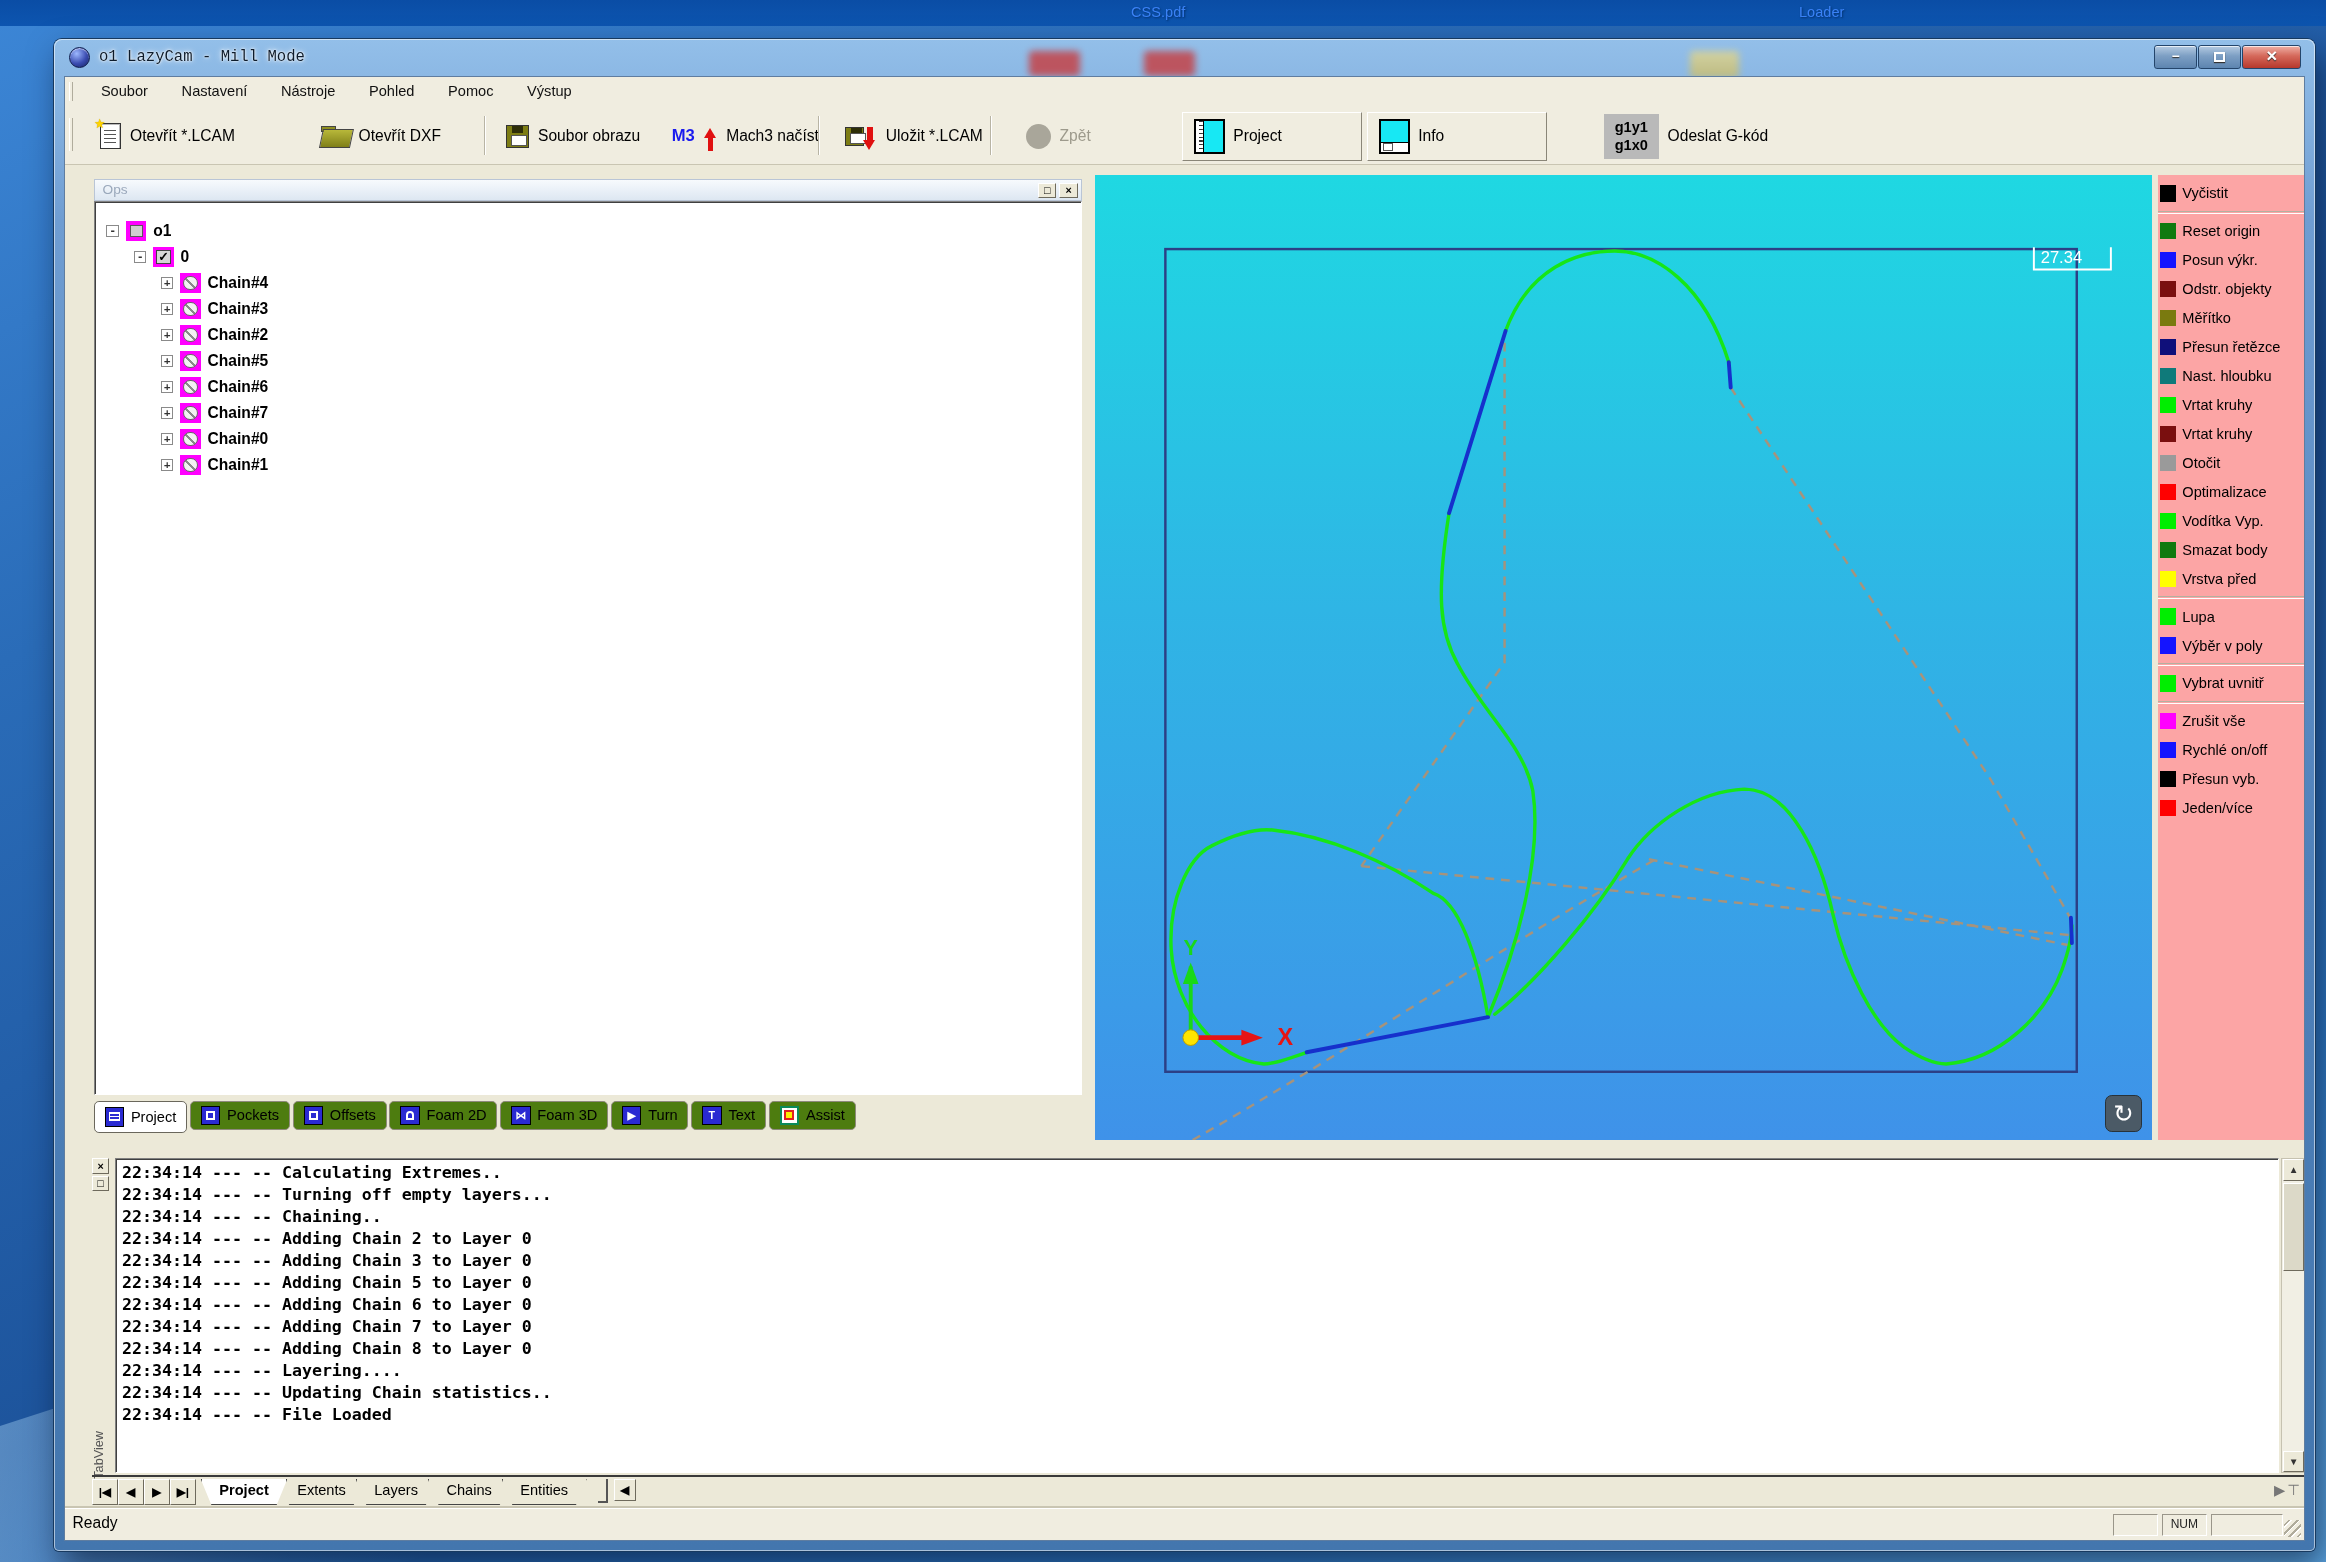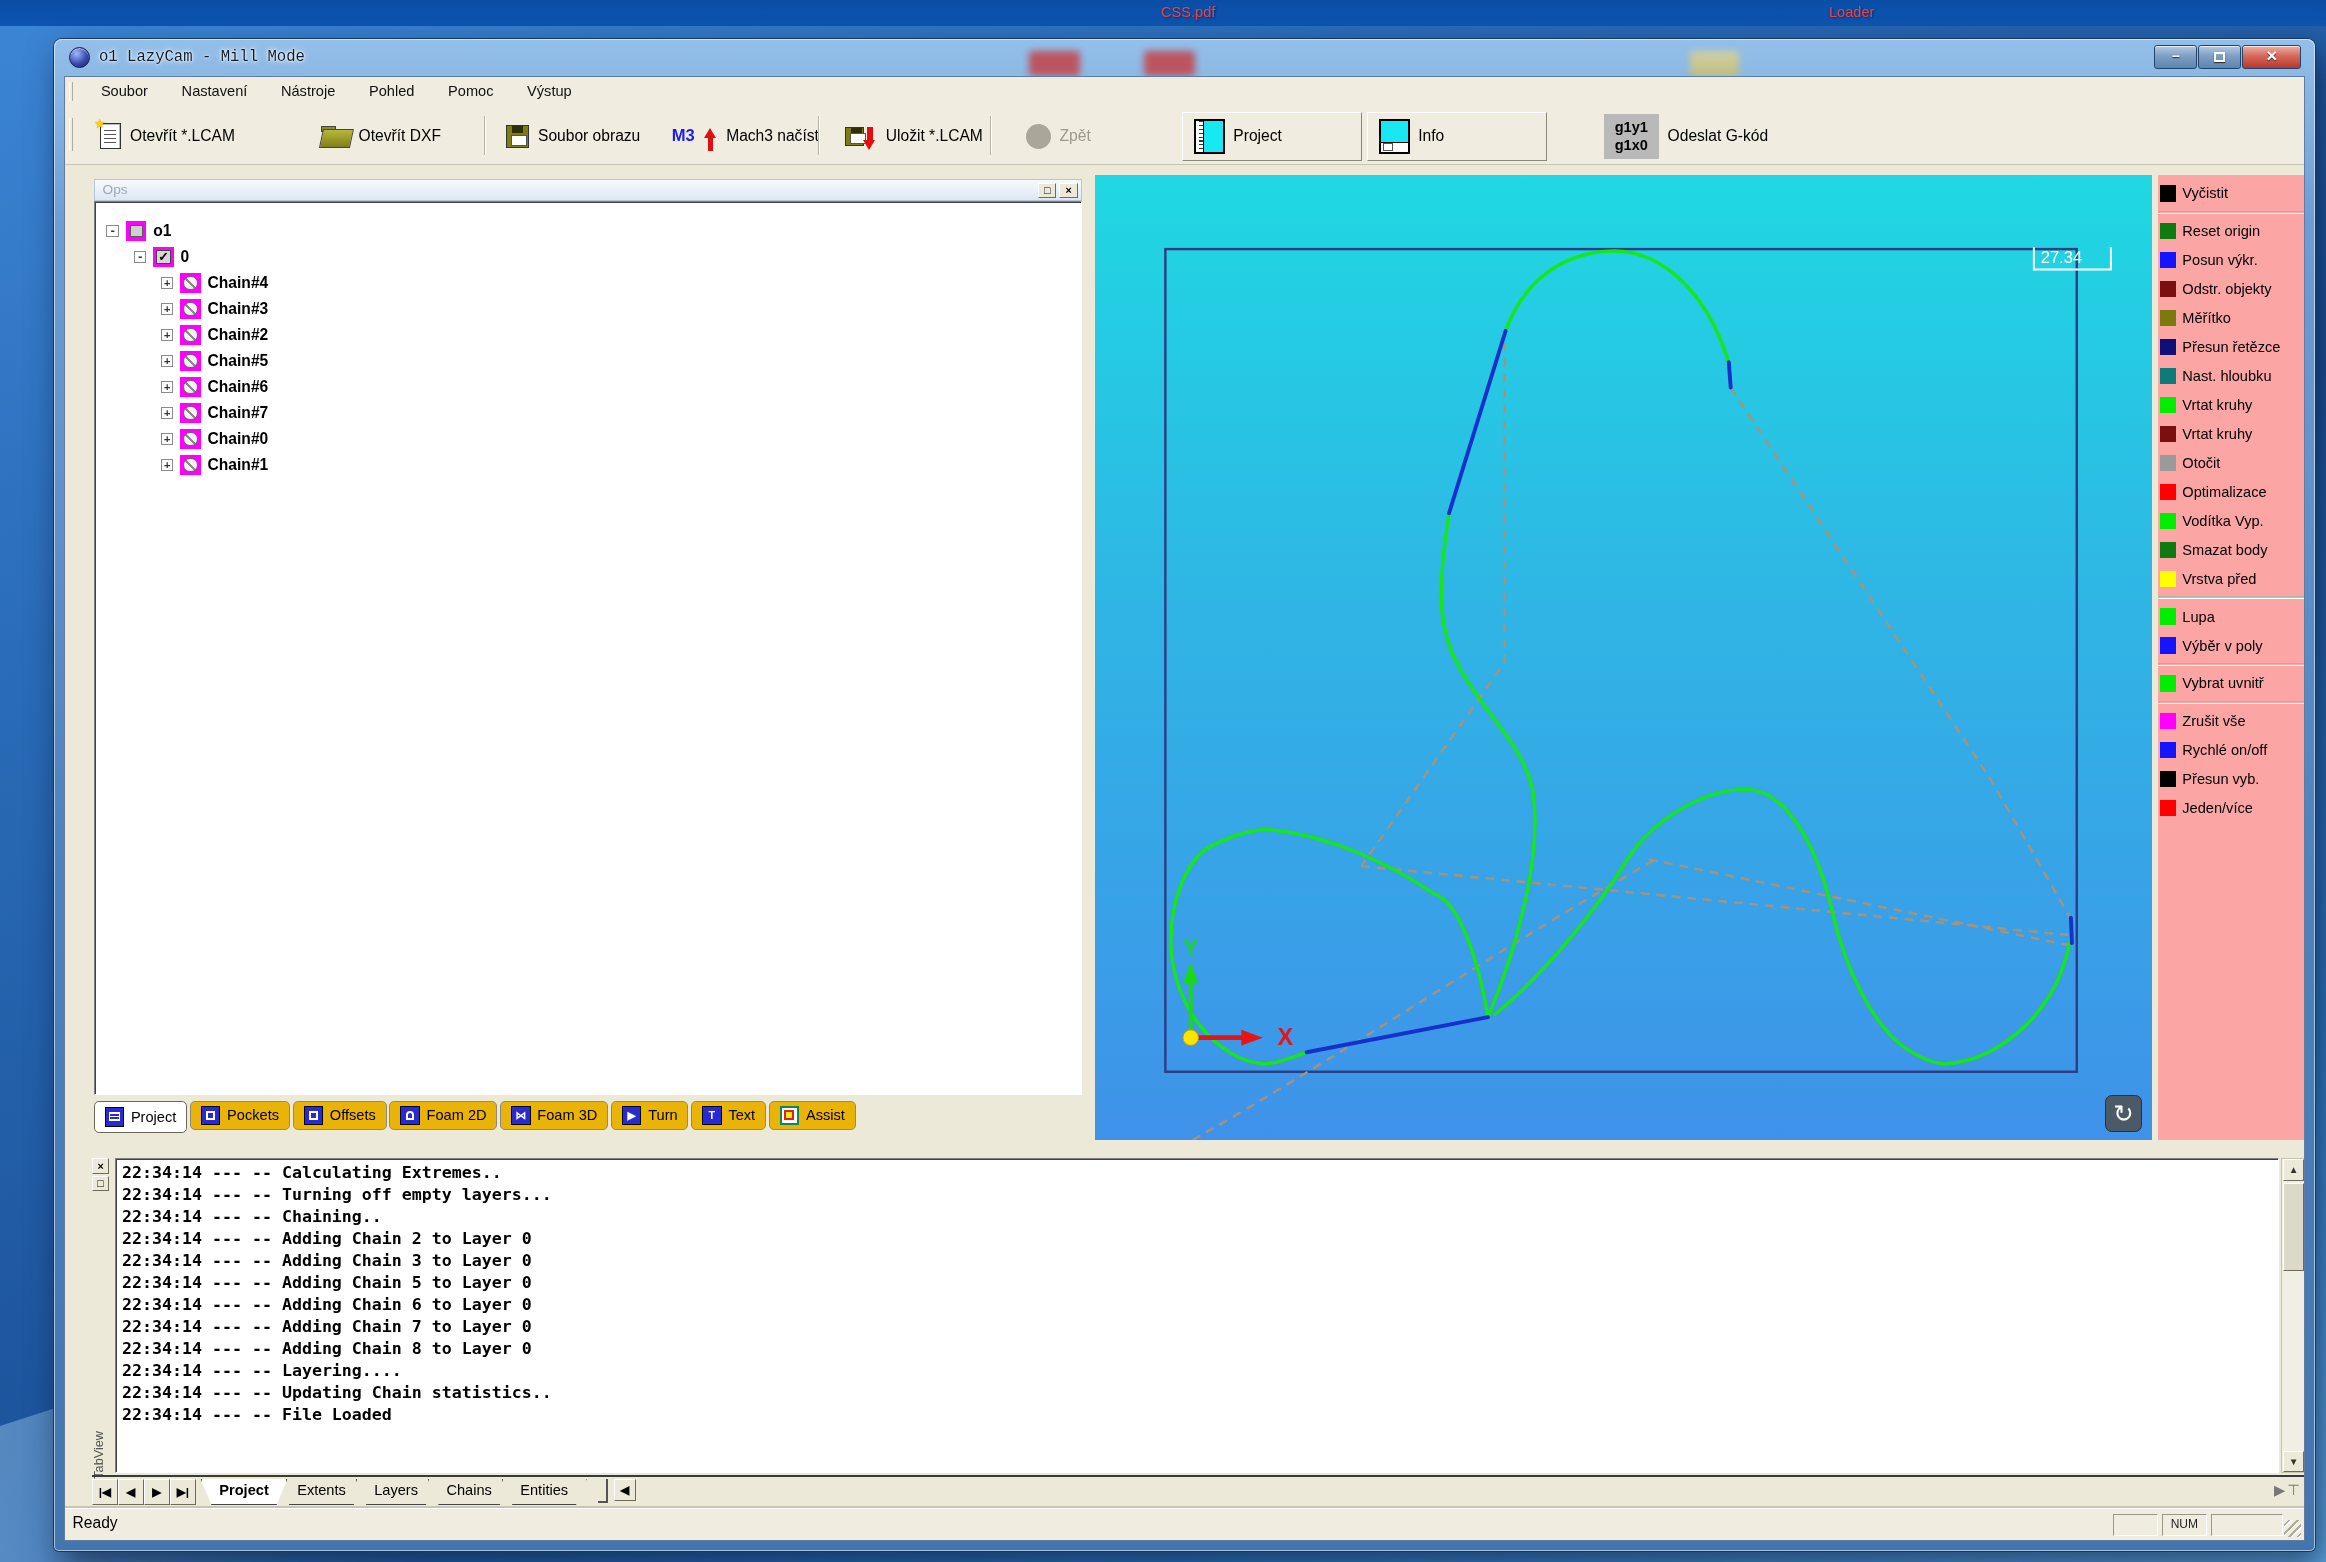--- a/index.html
+++ b/index.html
@@ -3,21 +3,21 @@
 <meta charset="utf-8">
 <style>
   * { margin:0; padding:0; box-sizing:border-box; }
   html,body { width:2327px; height:1562px; overflow:hidden; }
   body { font-family:"Liberation Sans", sans-serif; position:relative;
          background: linear-gradient(155deg,#3c86d6 0%,#2a6cb8 25%,#1d549c 55%,#2f7bc8 80%,#5ea9e6 100%); }
 
   
   .topband { position:absolute; left:0; top:0; right:0; height:26px;
              background:linear-gradient(#0a4da5,#0d55b0); }
-  .desk-label { position:absolute; top:3.9px; color:#ef4444; font-size:14.6px; text-shadow:1px 1px 2px #04306b;margin-left:30px; }
+  .desk-label { position:absolute; top:3.9px; color:#3b82f6; font-size:14.6px; text-shadow:1px 1px 2px #04306b; }
   .streak { position:absolute; left:-78px; bottom:-39px; width:683px; height:254px;
             background:linear-gradient(115deg, rgba(190,230,255,.45), rgba(120,190,240,.12) 55%, transparent 75%);
             transform:rotate(-18deg); }
 
   
   .window { position:absolute; left:54px; top:39px; width:2261px; height:1512px;
             border-radius:7.8px 7.8px 4.9px 4.9px;
             background:linear-gradient(#93bfe9,#6f9dd2 12%,#4f81ba 55%,#4376ae);
             box-shadow:0 0 0 1px #17395f, inset 0 0 0 1px rgba(255,255,255,.55), 7.8px 15.6px 33px rgba(0,10,30,.55); }
   .titlebar { position:absolute; left:0; top:0; right:0; height:37px;font-family:Liberation Mono, monospace; }
@@ -101,21 +101,21 @@
   .expander { width:12.7px; height:12.7px; background:#fff; border:1px solid #8a8a8a; font-size:10.7px; line-height:9.8px;
               text-align:center; color:#333; flex:0 0 auto; font-family:"DejaVu Sans Mono",monospace; }
   .node-ic { width:20.5px; height:20.5px; background:#ff00ff; display:flex; align-items:center; justify-content:center; flex:0 0 auto; }
   .node-ic .sq { width:12.7px; height:12.7px; background:#cfcfcf; border:1px solid #5a5a5a; }
   .node-ic .chk { width:14.6px; height:14.6px; background:#d6d6d6; border:1px solid #444; color:#000;
                   font-size:12.7px; line-height:12.7px; text-align:center; font-weight:bold; }
   .node-ic .sphere { width:14.6px; height:14.6px; border-radius:50%; background:#f2f2f2; border:1px solid #666;
         background-image:linear-gradient(45deg, transparent 42%, #8a8a8a 42% 56%, transparent 56%); }
 
   .panel-tabs { position:absolute; left:0; bottom:0; right:0; height:37px; display:flex; gap:2.9px; align-items:flex-start; padding-top:3.9px; }
-  .ptab { display:flex; align-items:center; gap:6.8px; height:29px; padding:0 9.8px; background:#eab308;
+  .ptab { display:flex; align-items:center; gap:6.8px; height:29px; padding:0 9.8px; background:#4d7c0f;
           border:1px solid #8d897b; border-radius:4.9px; font-size:14.6px; color:#000; }
   .ptab.active { background:#fff; height:32px; border-color:#6a675c; }
   .pticon { width:19.5px; height:19.5px; background:#2a2ad2; border:1px solid #000;
             display:flex; align-items:center; justify-content:center; color:#fff; font-size:10.7px; font-weight:bold; flex:0 0 auto; }
   .pticon .inner { width:8.8px; height:8.8px; border:2px solid #fff; }
   .pticon.assist { background:#fff; border:2px solid #0a8a5a; }
   .pticon.assist .core { width:9.8px; height:9.8px; background:#ffee00; border:2px solid #e02020; }
 
   
   .canvas { position:absolute; left:1030px; top:98px; width:1057px; height:965px;

